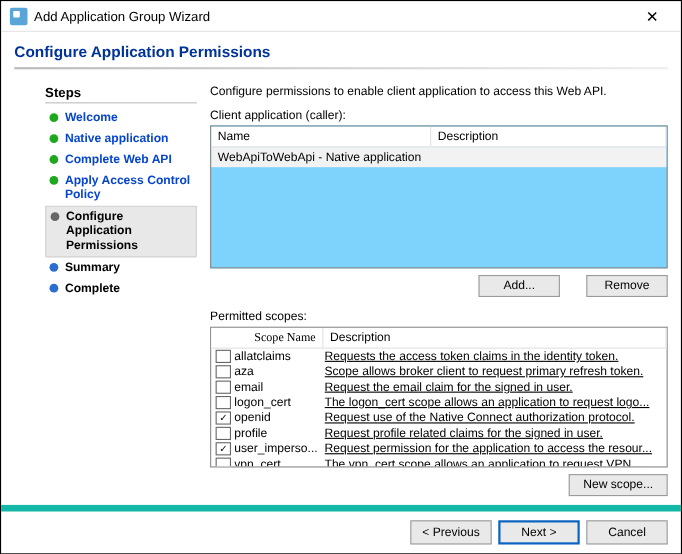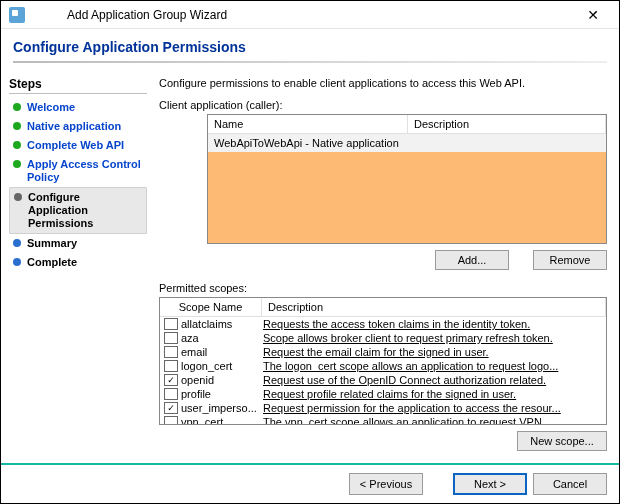--- a/index.html
+++ b/index.html
@@ -1,65 +1,65 @@
 <!DOCTYPE html>
 <html><head>
 <meta charset="utf-8">
 <style>
 * { box-sizing: border-box; font-family: "Segoe UI", Tahoma, sans-serif; }
 body { margin: 0; background: #fff; width: 620px; height: 504px; overflow: hidden; font-size: 11px; color: #000; }
 .window { width: 620px; height: 504px; border: 1px solid #000; background: #fff; display: flex; flex-direction: column; }
-.titlebar { height: 28px; display: flex; align-items: center; padding: 0 8px; border-bottom: 1px solid #e5e5e5; gap: 36px; }
+.titlebar { height: 28px; display: flex; align-items: center; padding: 0 8px; border-bottom: 1px solid #e5e5e5; }
 .titlebar .app-icon { width: 16px; height: 16px; background: #5aa4d8; border-radius: 2px; margin-right: 6px; position: relative; }
 .titlebar .app-icon::after { content: ""; position: absolute; left: 3px; top: 3px; width: 6px; height: 6px; background: #fff; border-radius: 1px; }
 .titlebar-title { flex: 1; font-size: 12px; }
 .close-x { width: 36px; text-align: center; font-size: 14px; cursor: default; }
 .header { padding: 10px 12px 8px 12px; }
 .header h1 { margin: 0; font-size: 14px; font-weight: bold; color: #003399; }
 .header-rule { height: 2px; background: linear-gradient(to right, #bbb, #eee); margin-top: 6px; }
-.body { flex: 1; display: flex; overflow: hidden; }
+.body { flex: 1; display: flex; overflow: hidden; padding-left: 32px; }
 .sidebar { width: 150px; padding: 6px 4px 6px 8px; background: #fff; }
 .steps-label { font-weight: bold; font-size: 12px; margin-bottom: 2px; }
 .steps-rule { height: 1px; background: #bdbdbd; margin-bottom: 4px; }
 .step { display: flex; align-items: flex-start; padding: 3px 4px; font-size: 11px; line-height: 13px; cursor: default; font-weight: bold; }
 .step .bullet { width: 8px; height: 8px; border-radius: 50%; margin: 2px 6px 0 0; flex-shrink: 0; }
 .bullet.done { background: #1ea81e; }
 .bullet.current { background: #666; }
 .bullet.todo { background: #2a6fcf; }
 .step.link span.lbl { color: #0645cc; }
 .step.current { background: #e8e8e8; border: 1px solid #d0d0d0; border-radius: 1px; }
 .step.current span.lbl { color: #000; }
 .main { flex: 1; padding: 6px 12px 0 8px; display: flex; flex-direction: column; overflow: hidden; }
 .desc { margin-bottom: 8px; }
 .section-label { margin: 2px 0 3px 0; }
-.listbox { border: 1px solid #888; height: 130px; overflow: hidden; background: #fdba74; margin-left: 48px; }
+.listbox { border: 1px solid #888; height: 130px; overflow: hidden; background: #7dd3fc; }
 .listbox .cols { display: flex; background: #fff; border-bottom: 1px solid #e0e0e0; font-size: 11px; }
 .listbox .cols div { padding: 3px 6px; border-right: 1px solid #e0e0e0; }
 .listbox .cols .c1 { width: 200px; }
 .listbox .cols .c2 { flex: 1; }
 .listbox .rows { }
 .listbox .row { display: flex; font-size: 11px; background: #f2f2f2; }
 .listbox .row div { padding: 3px 6px; }
 .listbox .row .c1 { width: 200px; }
 .btn-row { display: flex; justify-content: flex-end; gap: 24px; padding: 6px 0 10px 0; }
 button.btn { font-size: 11px; padding: 3px 0; width: 74px; border: 1px solid #9a9a9a; background: #e9e9e9; cursor: default; }
 .scopes-box { border: 1px solid #888; height: 128px; overflow: hidden; background: #fff; display: flex; flex-direction: column; }
 .scopes-head { display: flex; background: #fff; border-bottom: 1px solid #e0e0e0; }
 .scopes-head div { padding: 3px 6px; border-right: 1px solid #e0e0e0; font-size: 11px; }
-.scopes-head .sc1 { width: 102px; text-align: center; }
+.scopes-head .sc1 { width: 102px; text-align: right; font-family: Liberation Serif, serif; }
 .scopes-head .sc2 { flex: 1; }
 .scopes-rows { flex: 1; overflow: hidden; }
 .scope-row { display: flex; align-items: center; font-size: 11px; height: 14px; }
 .scope-row .cb { width: 14px; height: 12px; margin: 0 3px 0 4px; display: flex; align-items: center; justify-content: center; border: 1px solid #666; background: #fff; font-size: 9px; line-height: 9px; }
 .scope-row .sname { width: 82px; overflow: hidden; text-overflow: ellipsis; white-space: nowrap; padding-right: 4px; }
 .scope-row .sdesc { flex: 1; overflow: hidden; text-overflow: ellipsis; white-space: nowrap; text-decoration: underline; }
 .newscope-row { display: flex; justify-content: flex-end; padding: 6px 0 4px 0; }
 button.wide { width: 90px; }
-.footer { border-top: 2px solid #14b8a6; padding: 8px 12px; display: flex; justify-content: flex-end; gap: 6px; }
-button.primary { border: 2px solid #0a64c2; background: #e9e9e9; margin-left: 24px; }
+.footer { border-top: 6px solid #14b8a6; padding: 8px 12px; display: flex; justify-content: flex-end; gap: 6px; }
+button.primary { border: 2px solid #0a64c2; background: #e9e9e9; }
 </style>
 </head>
 <body>
 
 <div class="window">
 
   <div class="titlebar">
     <div class="app-icon"></div>
     <div class="titlebar-title">Add Application Group Wizard</div>
     <div class="close-x">✕</div>
@@ -100,21 +100,21 @@
             <span class="lbl">Summary</span>
           </div>
           <div class="step">
             <span class="bullet todo"></span>
             <span class="lbl">Complete</span>
           </div>
         </div>
     </div>
 
     <div class="main">
-      <div class="desc">Configure permissions to enable client applications to access this Web API.</div>
+      <div class="desc">Configure permissions to enable client application to access this Web API.</div>
 
       <div class="section-label">Client application (caller):</div>
       <div class="listbox">
         <div class="cols">
           <div class="c1">Name</div>
           <div class="c2">Description</div>
         </div>
         <div class="rows" id="client-rows">
             <div class="row">
               <div class="c1">WebApiToWebApi - Native application</div>
@@ -150,21 +150,21 @@
               <span class="sdesc">Request the email claim for the signed in user.</span>
             </div>
             <div class="scope-row">
               <span class="cb"></span>
               <span class="sname">logon_cert</span>
               <span class="sdesc">The logon_cert scope allows an application to request logo...</span>
             </div>
             <div class="scope-row">
               <span class="cb">✓</span>
               <span class="sname">openid</span>
-              <span class="sdesc">Request use of the OpenID Connect authorization related.</span>
+              <span class="sdesc">Request use of the Native Connect authorization protocol.</span>
             </div>
             <div class="scope-row">
               <span class="cb"></span>
               <span class="sname">profile</span>
               <span class="sdesc">Request profile related claims for the signed in user.</span>
             </div>
             <div class="scope-row">
               <span class="cb">✓</span>
               <span class="sname">user_imperso...</span>
               <span class="sdesc">Request permission for the application to access the resour...</span>

